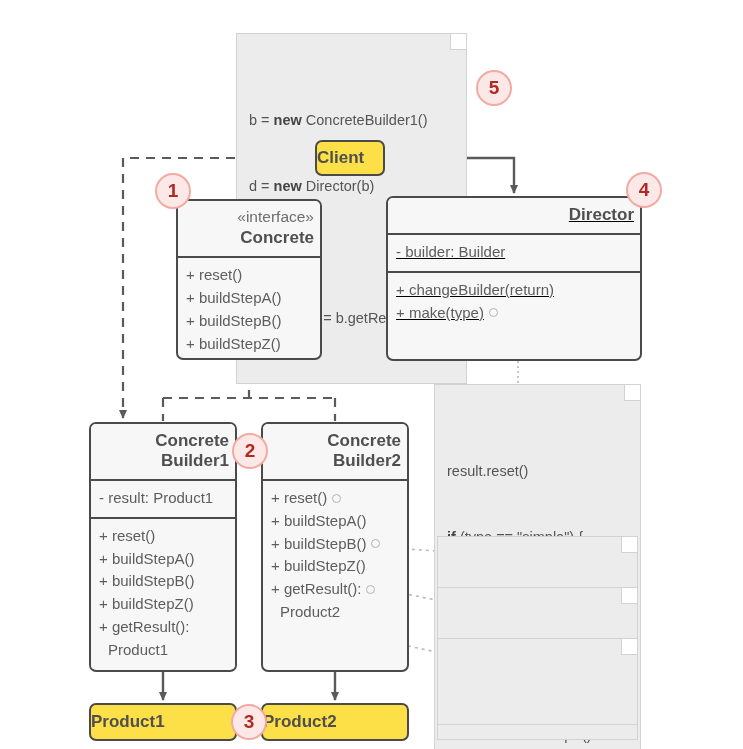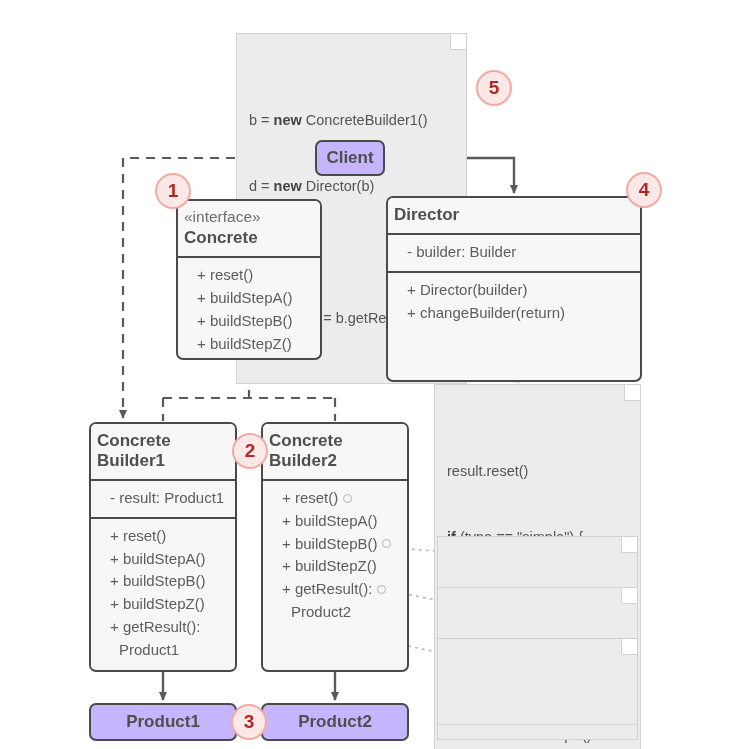--- a/index.html
+++ b/index.html
@@ -21,38 +21,38 @@
     position:absolute;
     box-sizing:border-box;
     background:#f7f7f7;
     border:2.5px solid #4a4a4a;
     border-radius:7px;
     overflow:hidden;
   }
   .uml-head{
     box-sizing:border-box;
     padding:7px 6px 8px 6px;
-    text-align:left;
+    text-align:right;
     font-weight:bold;
     font-size:17px;
     color:#4f4f4f;
     line-height:1.18;
     background:#f7f7f7;
   }
   .uml-head .stereo{
     display:block;
     font-weight:normal;
     font-size:15.5px;
     color:#6d6d6d;
     margin-bottom:2px;
   }
   .uml-sec{
     box-sizing:border-box;
     border-top:2.5px solid #4a4a4a;
-    padding:6px 8px 7px 19px;
+    padding:6px 8px 7px 8px;
     font-size:15px;
     color:#5d5d5d;
     line-height:1.52;
     background:#f7f7f7;
   }
   .uml-sec .row{white-space:nowrap;position:relative;}
   .uml-sec .cont{padding-left:9px;}
 
   
   .anchor{
@@ -63,24 +63,24 @@
     vertical-align:middle;
     margin-left:5px;
     margin-bottom:2px;
     background:#f7f7f7;
   }
 
   
   .uml-simple{
     position:absolute;
     box-sizing:border-box;
-    background:#c4b5fd;
+    background:#fde047;
     border:2.5px solid #4a4a4a;
     border-radius:7px;
-    display:flex;align-items:center;justify-content:center;
+    display:flex;align-items:center;
     font-weight:bold;font-size:17px;color:#4f4f4f;
   }
 
   
   .note{
     position:absolute;
     box-sizing:border-box;
     background:#ececec;
     border:1.5px solid #d2d2d2;
     padding:9px 12px 10px 12px;
@@ -168,30 +168,30 @@
       <span>Concrete</span>
     </div>
     <div class="uml-sec" style="height:97px;">
       <div class="row">+ reset()</div>
       <div class="row">+ buildStepA()</div>
       <div class="row">+ buildStepB()</div>
       <div class="row">+ buildStepZ()</div>
     </div>
   </div>
 
-  <div class="uml-box" style="left:386px;top:196px;width:256px;height:186px;">
+  <div class="uml-box" style="left:386px;top:196px;width:256px;height:165px;text-decoration:underline;">
     <div class="uml-head">
       <span>Director</span>
     </div>
     <div class="uml-sec">
       <div class="row">- builder: Builder</div>
     </div>
     <div class="uml-sec">
-      <div class="row">+ Director(builder)</div>
       <div class="row">+ changeBuilder(return)</div>
+      <div class="row"><span>+ make(type)</span><span class="anchor"></span></div>
     </div>
   </div>
 
   <div class="note" style="left:434px;top:384px;width:207px;">
     <span class="fold"></span>
     <div><span>result.reset()</span></div>
     <div><b>if</b><span> (type == "simple") {</span></div>
     <div class="ind"><span>builder.buildStepA()</span></div>
     <div><span>} </span><b>else</b><span> {</span></div>
     <div class="ind"><span>builder.buildStepB()</span></div>

